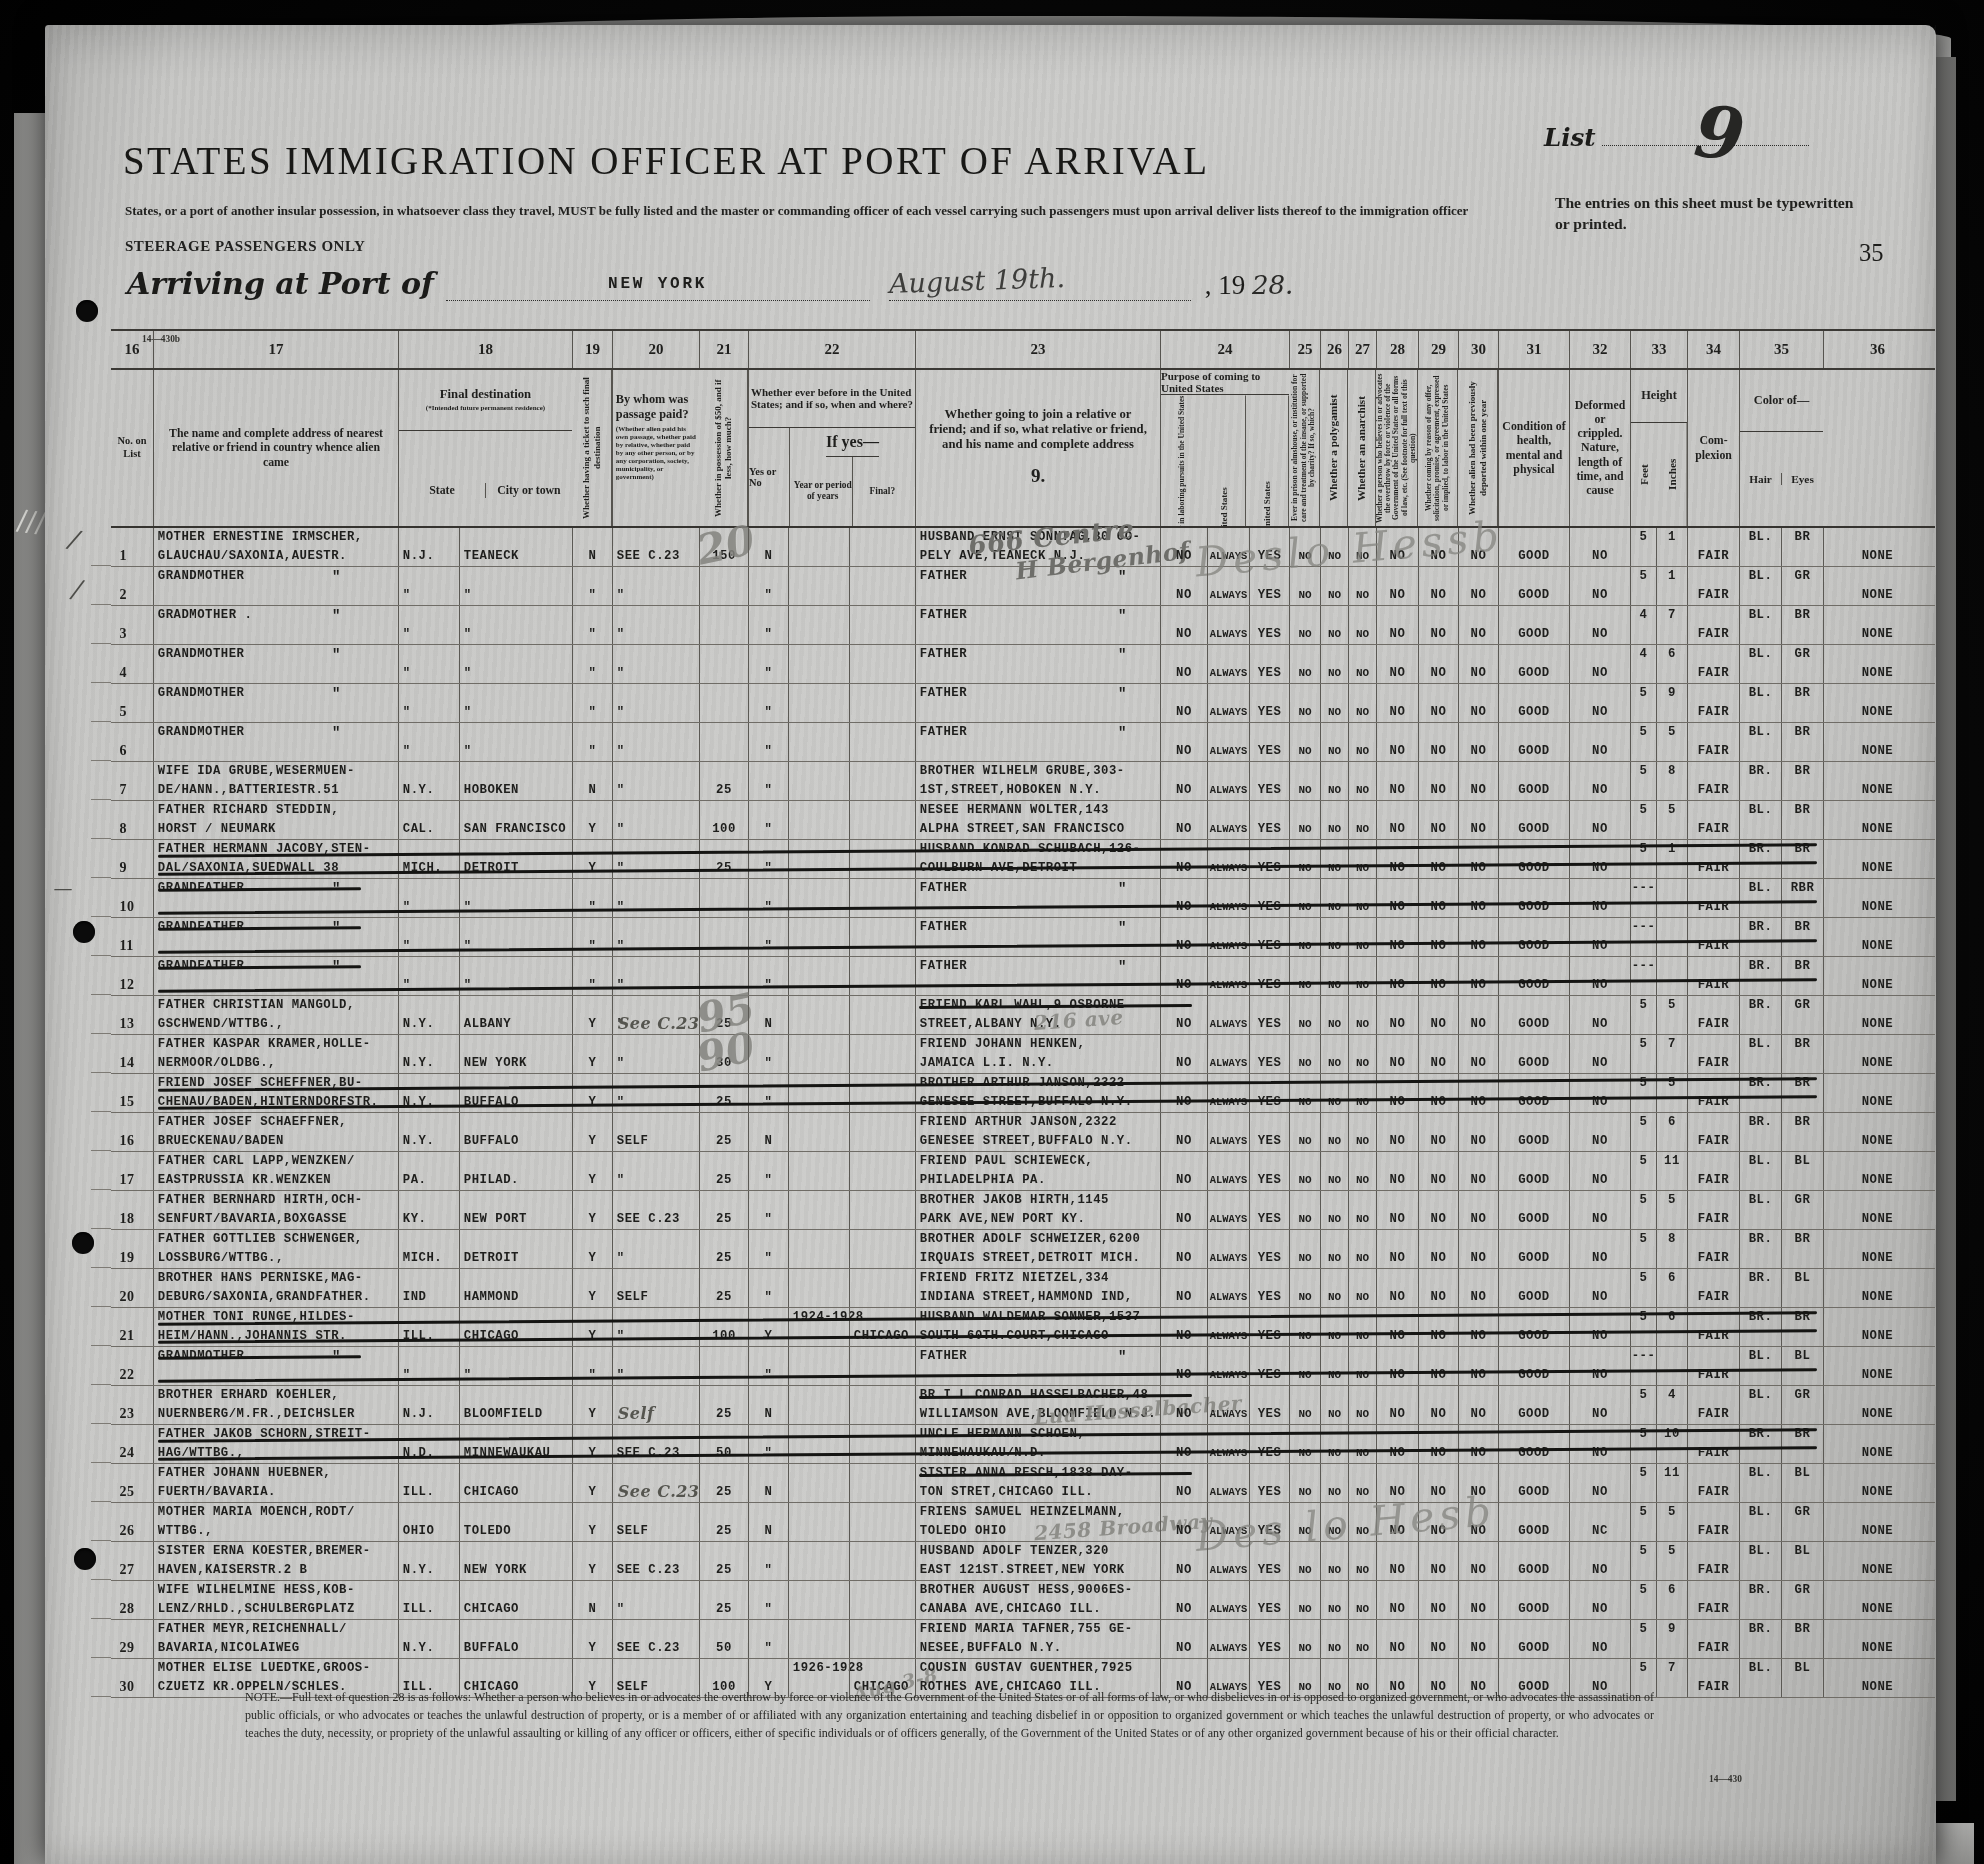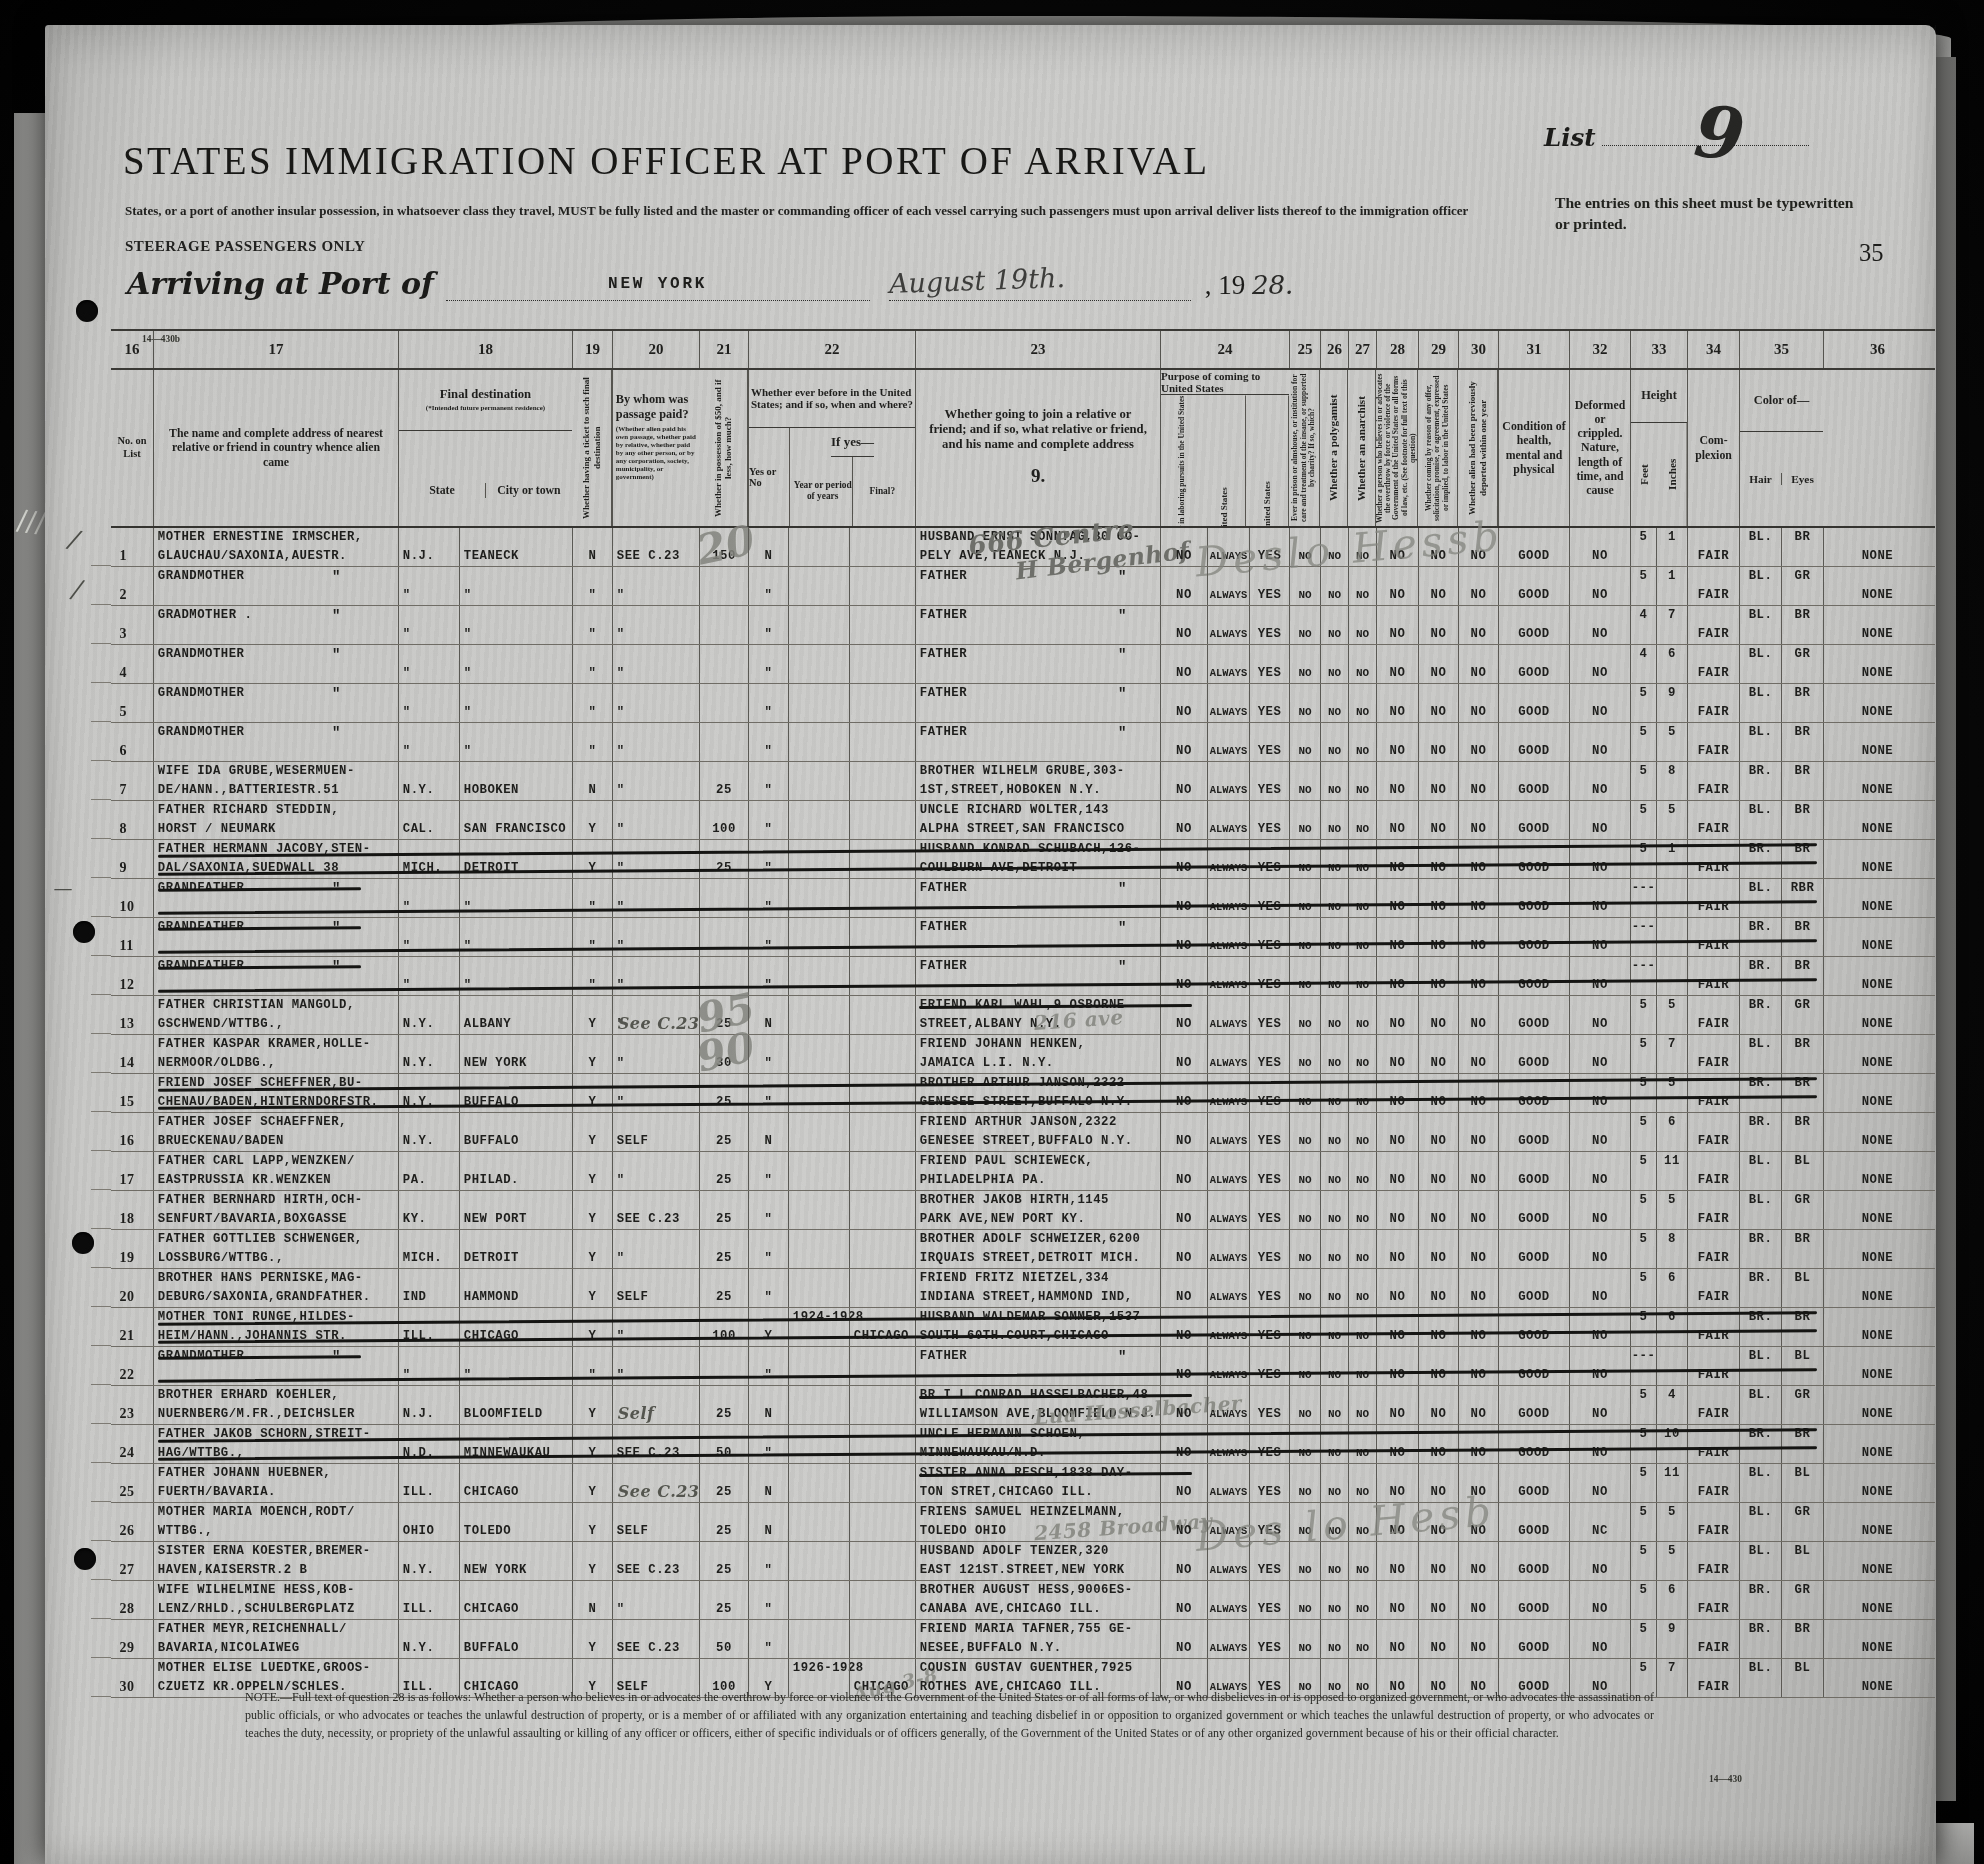--- a/index.html
+++ b/index.html
@@ -73,21 +73,21 @@
   .gbot>div{flex:1;display:flex;align-items:center;justify-content:center;border-left:0.5px solid #56544f;font-weight:bold;}
   .gbot>div:first-child{border-left:none;}
   .h18 .gtop{height:60px;font-size:12.7px;}
   .h18 .gbot>div{font-size:11.8px;}
   .h18 .gbot{align-items:flex-end;padding-bottom:28px;}
   .h20{padding:3.8px 2.8px;display:flex;flex-direction:column;align-items:center;text-align:left;}
   .h20 .t{font-size:12.3px;font-weight:bold;margin-top:19px;}
   .h22 .gtop{height:57px;font-size:11px;padding:0 1.9px;}
   .h22 .yn{flex:0 0 40px;font-size:10.4px;}
   .h22 .ifyes{flex:1;display:flex;flex-direction:column;border-left:0.5px solid #56544f;}
-  .h22 .ifyes .iy{height:28px;display:flex;align-items:center;justify-content:center;font-size:13px;border-bottom:0.9px solid #3b3935;}
+  .h22 .ifyes .iy{height:28px;display:flex;align-items:center;justify-content:center;font-size:16px;border-bottom:0.9px solid #3b3935;}
   .h22 .ifyes .iysub{flex:1;display:flex;}
   .h22 .ifyes .iysub>div{flex:1;display:flex;align-items:center;justify-content:center;font-size:9.4px;border-left:0.5px solid #56544f;text-align:center;line-height:1.15;}
   .h22 .ifyes .iysub>div:first-child{border-left:none;}
   .h23txt{font-size:12.7px;}
   .h23 .nine{font-size:19px;margin-top:13px;font-weight:bold;}
   .h24 .gtop{height:30px;font-size:11px;}
   .h24 .gbot>div{padding:0.9px 0;}
   .h33 .gtop{height:52px;font-size:12.3px;border-bottom:none;}
   .h33 .gbot{border-top:0.9px solid #3b3935;}
   .h35 .gtop{height:61px;font-size:12.3px;border-bottom:none;}
@@ -1153,21 +1153,21 @@
     <div class="c yr">
               <div class="l1"></div>
               <div class="l2"></div>
             </div>
     <div class="c wh">
               <div class="l1"></div>
               <div class="l2"></div>
               <span class="hw pencil hw-where"></span>
             </div>
     <div class="c rel">
-      <div class="l1">UNCLE RICHARD WOLTER,143</div>
+      <div class="l1">NESEE HERMANN WOLTER,143</div>
       <div class="l2">ALPHA STREET,SAN FRANCISCO</div>
       <span class="dq"></span>
       <span class="hw pencil hw-rel-p"></span>
       <span class="hw hw-rel-i1"></span>
       <span class="hw hw-rel-i2"></span>
     </div>
     <div class="c q">
               <div class="l1"></div>
               <div class="l2">NO</div>
             </div>

